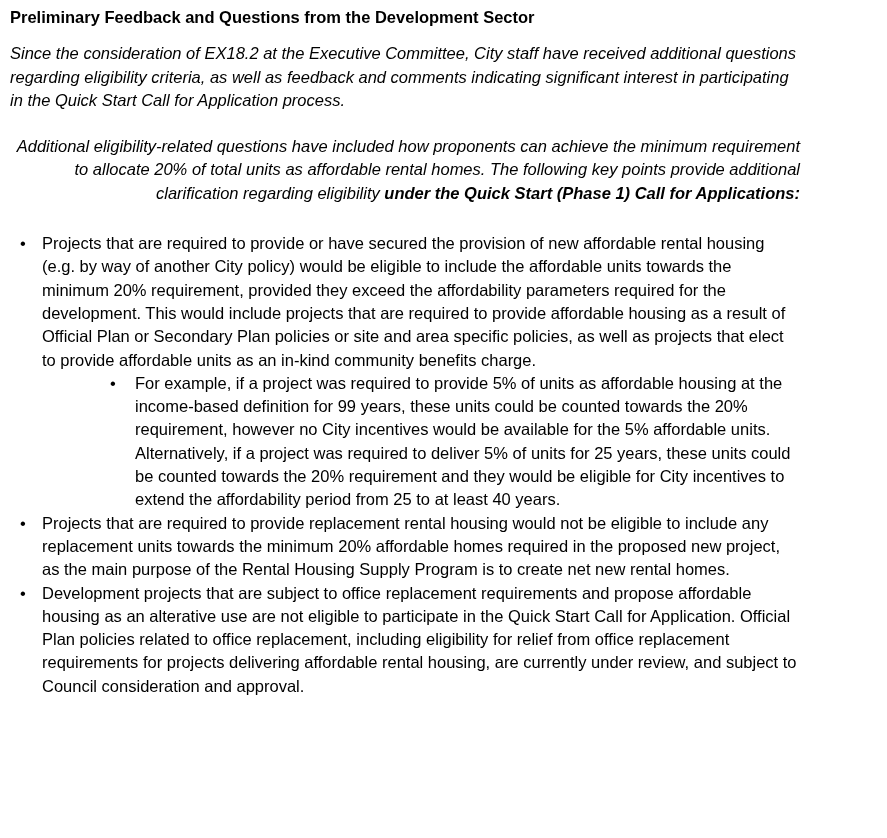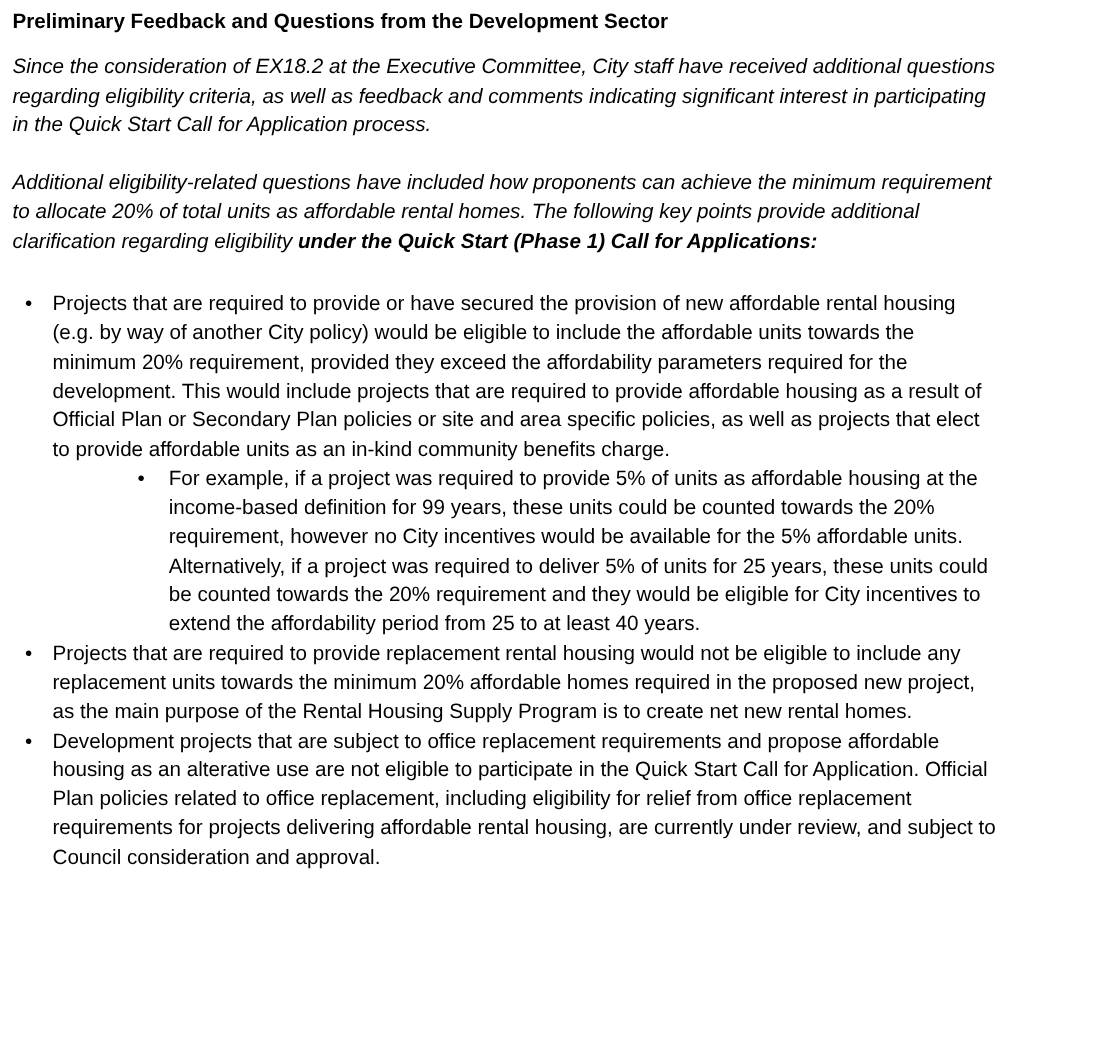--- a/index.html
+++ b/index.html
@@ -28,20 +28,21 @@
     font-weight: bold;
     margin: 0 0 13px 0;
     line-height: 23.3px;
   }
   .para {
     margin: 0 0 23px 0;
     font-style: italic;
   }
   .para.last-before-list {
     margin-bottom: 27px;
+    text-align: right;
   }
   .bold-run {
     font-weight: bold;
   }
   ul.bullet-list {
     list-style: none;
     margin: 0;
     padding: 0;
   }
   ul.bullet-list li {

